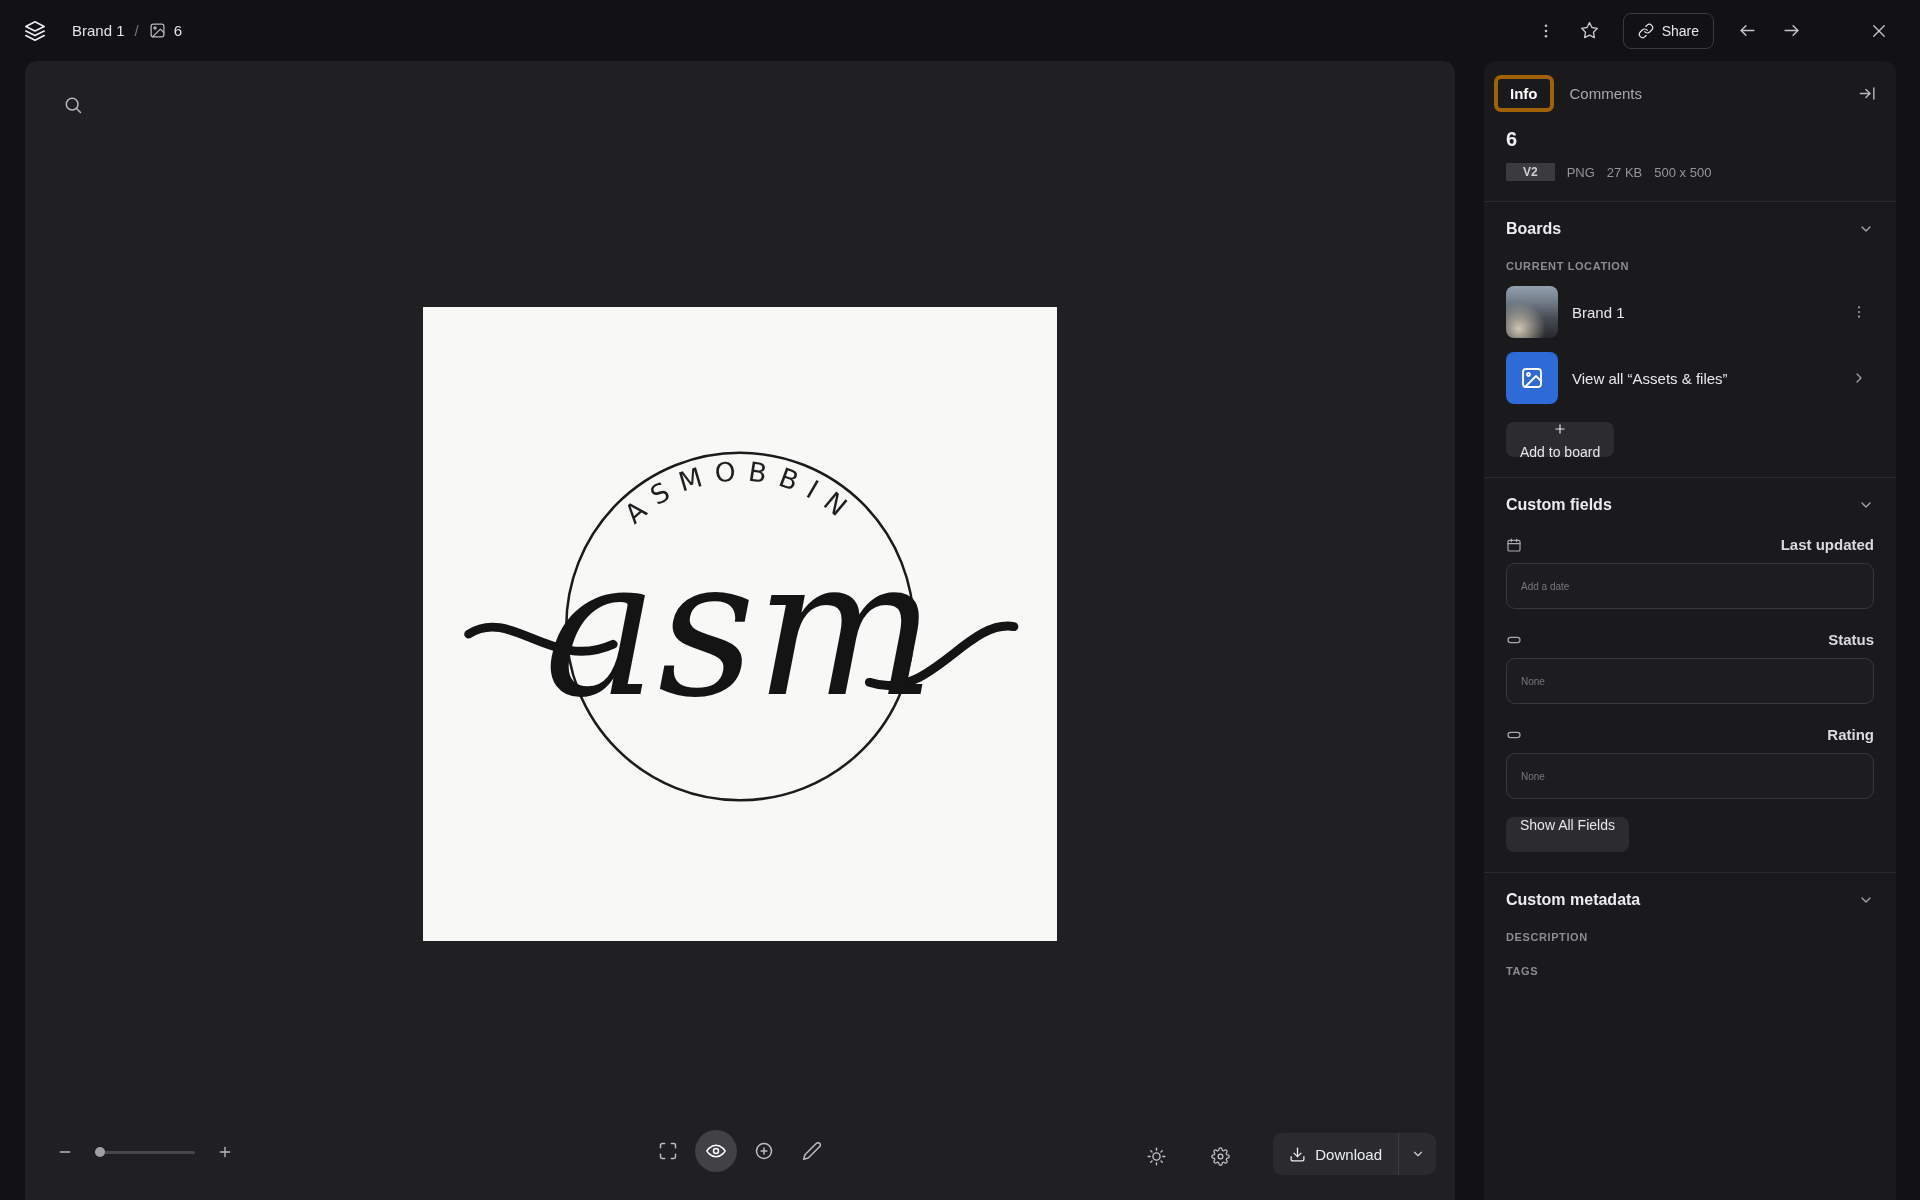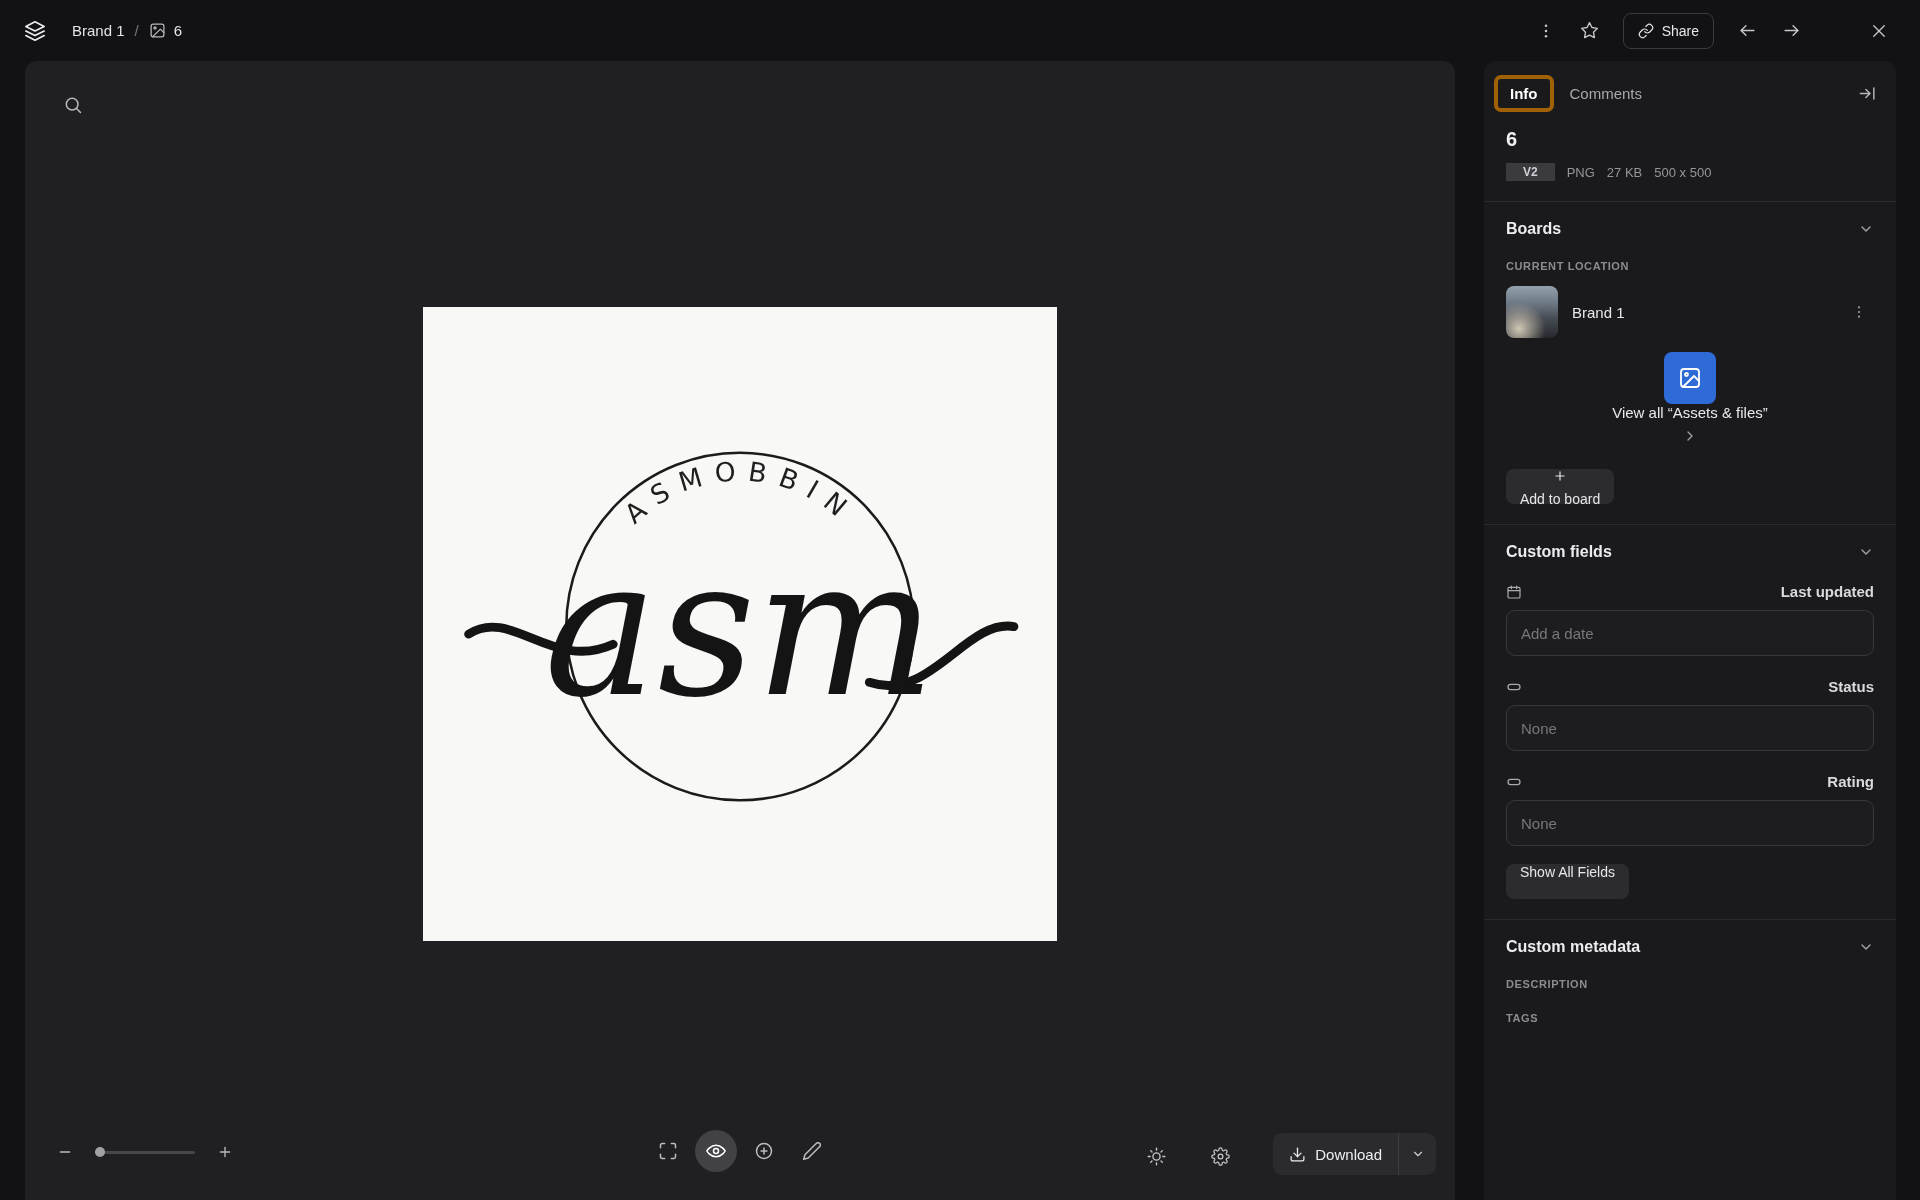--- a/index.html
+++ b/index.html
@@ -131,40 +131,40 @@
     display:flex; align-items:center; gap:14px; margin-top:14px;
   }
   .board-thumb {
     width:52px; height:52px; border-radius:8px; flex:none;
     background-image:
       radial-gradient(circle at 25% 82%, rgba(216,206,186,.95), rgba(216,206,186,0) 46%),
       linear-gradient(180deg,#93a0ad 0%, #6f7a86 32%, #474c54 62%, #26282d 100%);
   }
   .board-name { font-size:15px; color:#e9e9ec; flex:1; }
   .row-kebab { color:#9f9fa4; width:30px; height:30px; display:flex; align-items:center; justify-content:center; }
-  .viewall-row { display:flex; align-items:center; margin-top:14px;flex-direction:column; }
+  .viewall-row { display:flex; align-items:center; gap:14px; margin-top:14px; }
   .viewall-tile {
     width:52px; height:52px; border-radius:8px; flex:none;
     background:#2e6bd6; display:flex; align-items:center; justify-content:center; color:#ffffff;
   }
   .viewall-label { font-size:15px; color:#e9e9ec; flex:1; }
   .pill-btn {
     display:inline-flex; align-items:center; gap:8px;
     height:35px; padding:0 14px; margin-top:18px;
     background:#2c2c30; border-radius:8px; font-size:14px; color:#e7e7e9;flex-direction:column;
   }
   .field-label {
     display:flex; align-items:center; gap:8px;
     margin-top:22px; font-size:15px; font-weight:600; color:#dadadd;justify-content:space-between;
   }
   .field-label .ic { color:#a9a9ae; }
   .field-input {
     width:100%; height:46px; margin-top:10px; padding:0 14px;
     background:#1d1d20; border:1px solid #37373c; border-radius:9px;
-    color:#e7e7e9; font-size:15px; font-family:inherit;
+    color:#e7e7e9; font-size:10px; font-family:inherit;
   }
   .field-input::placeholder { color:#77777c; }
 
   .arc-text {
     font-family:"DejaVu Sans", sans-serif;
     font-size:21px; letter-spacing:9px; fill:#1f1f1f; font-weight:500;
   }
   .script-text {
     font-family:"DejaVu Serif", serif; font-style:italic;
     font-size:150px; fill:#141414;

